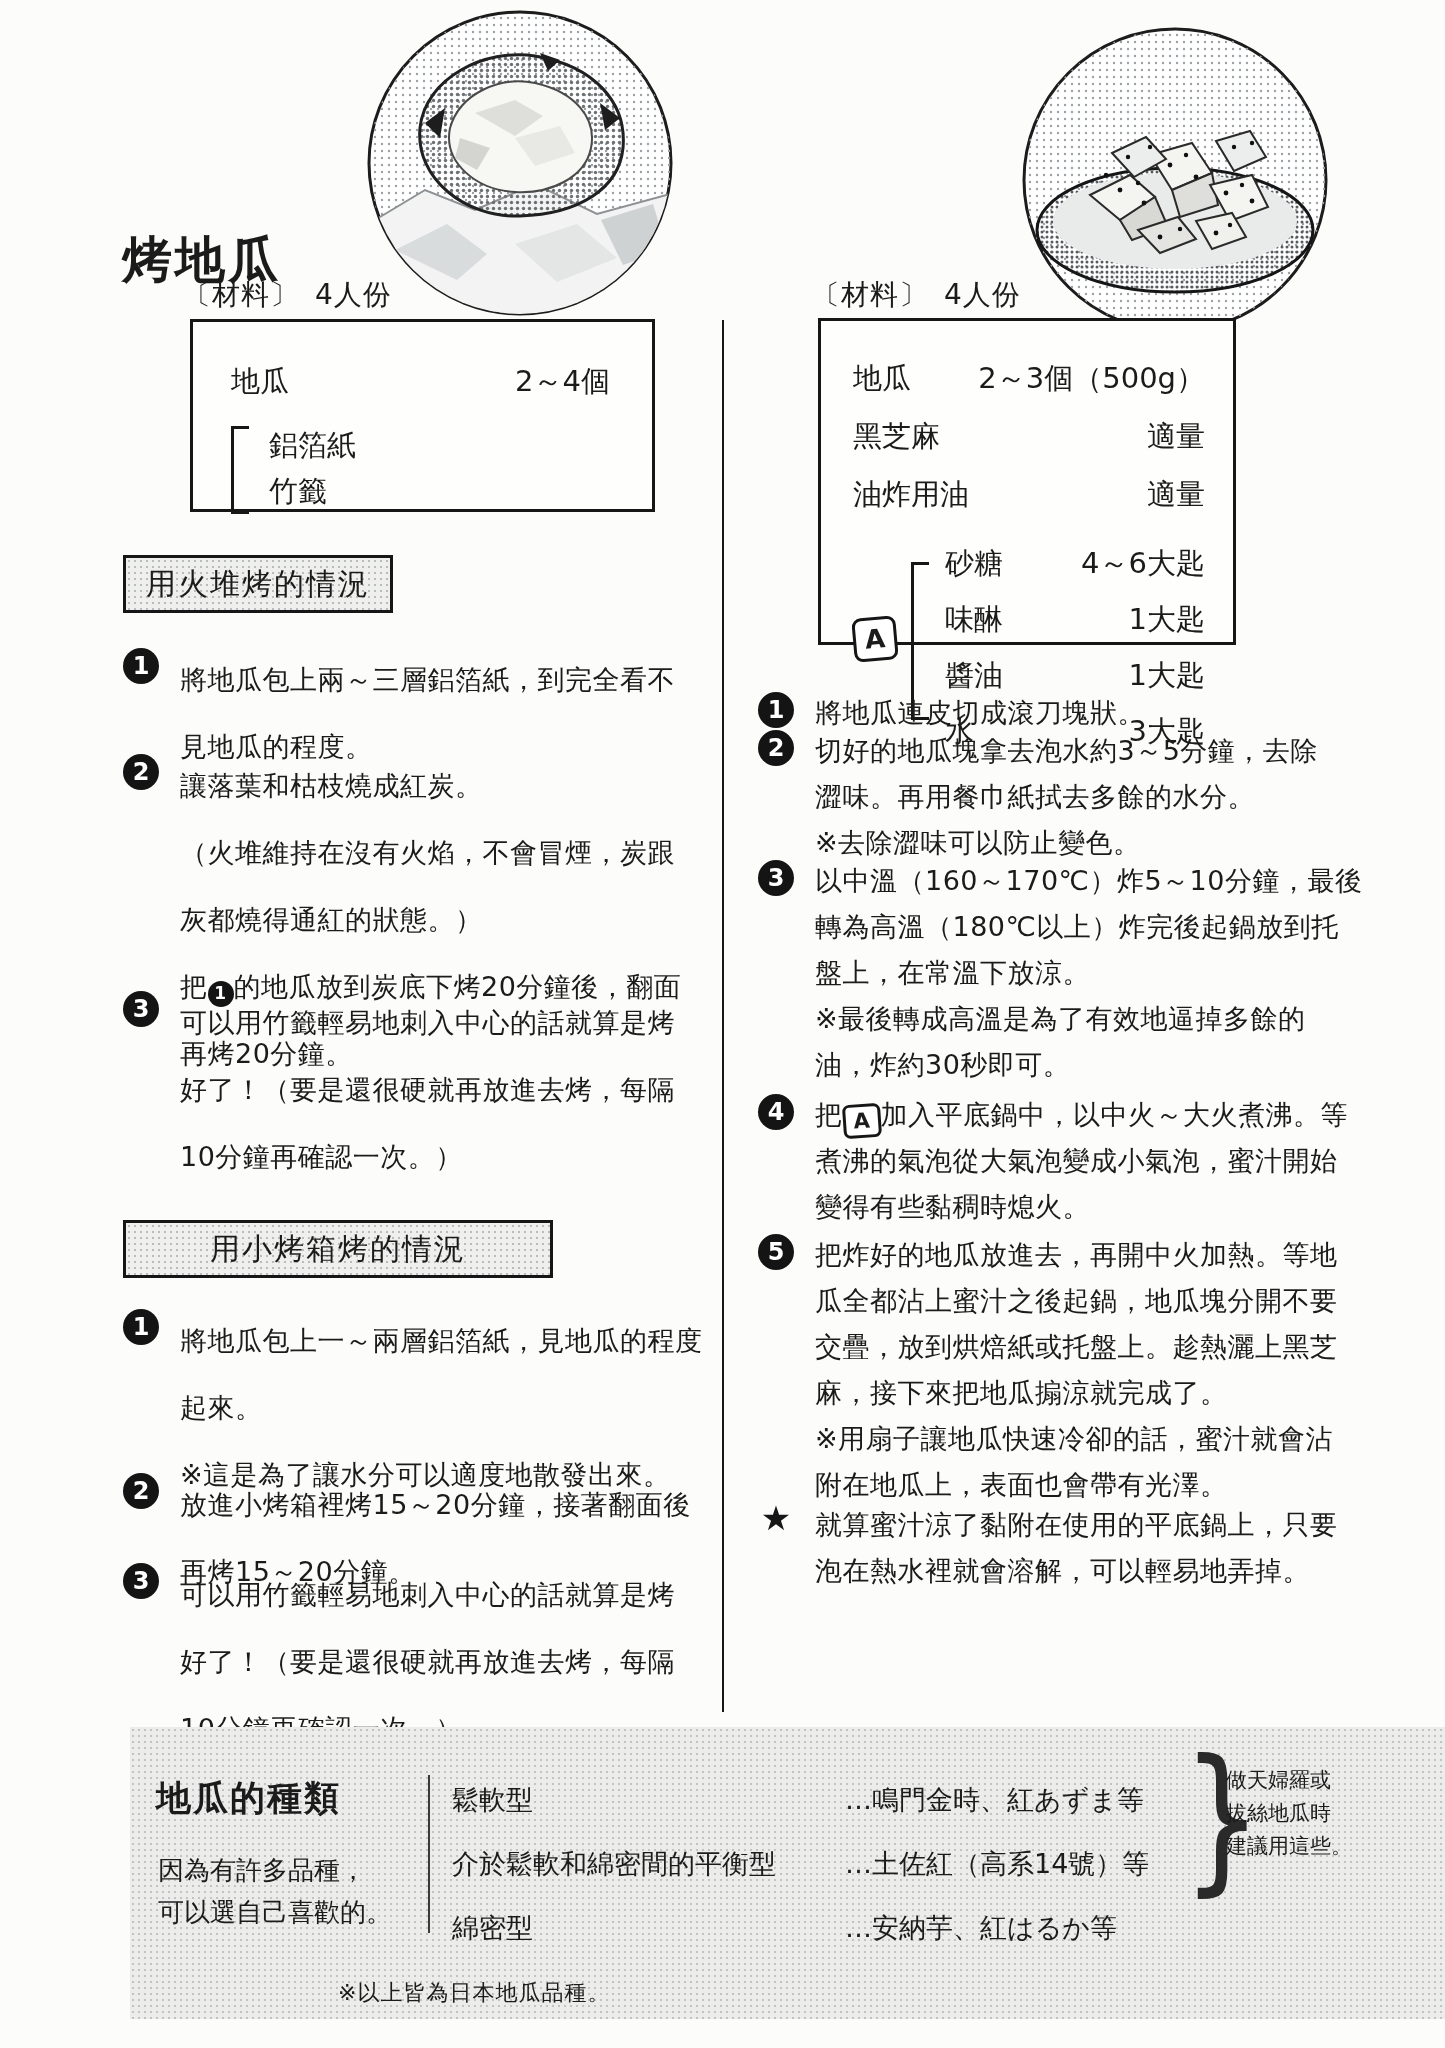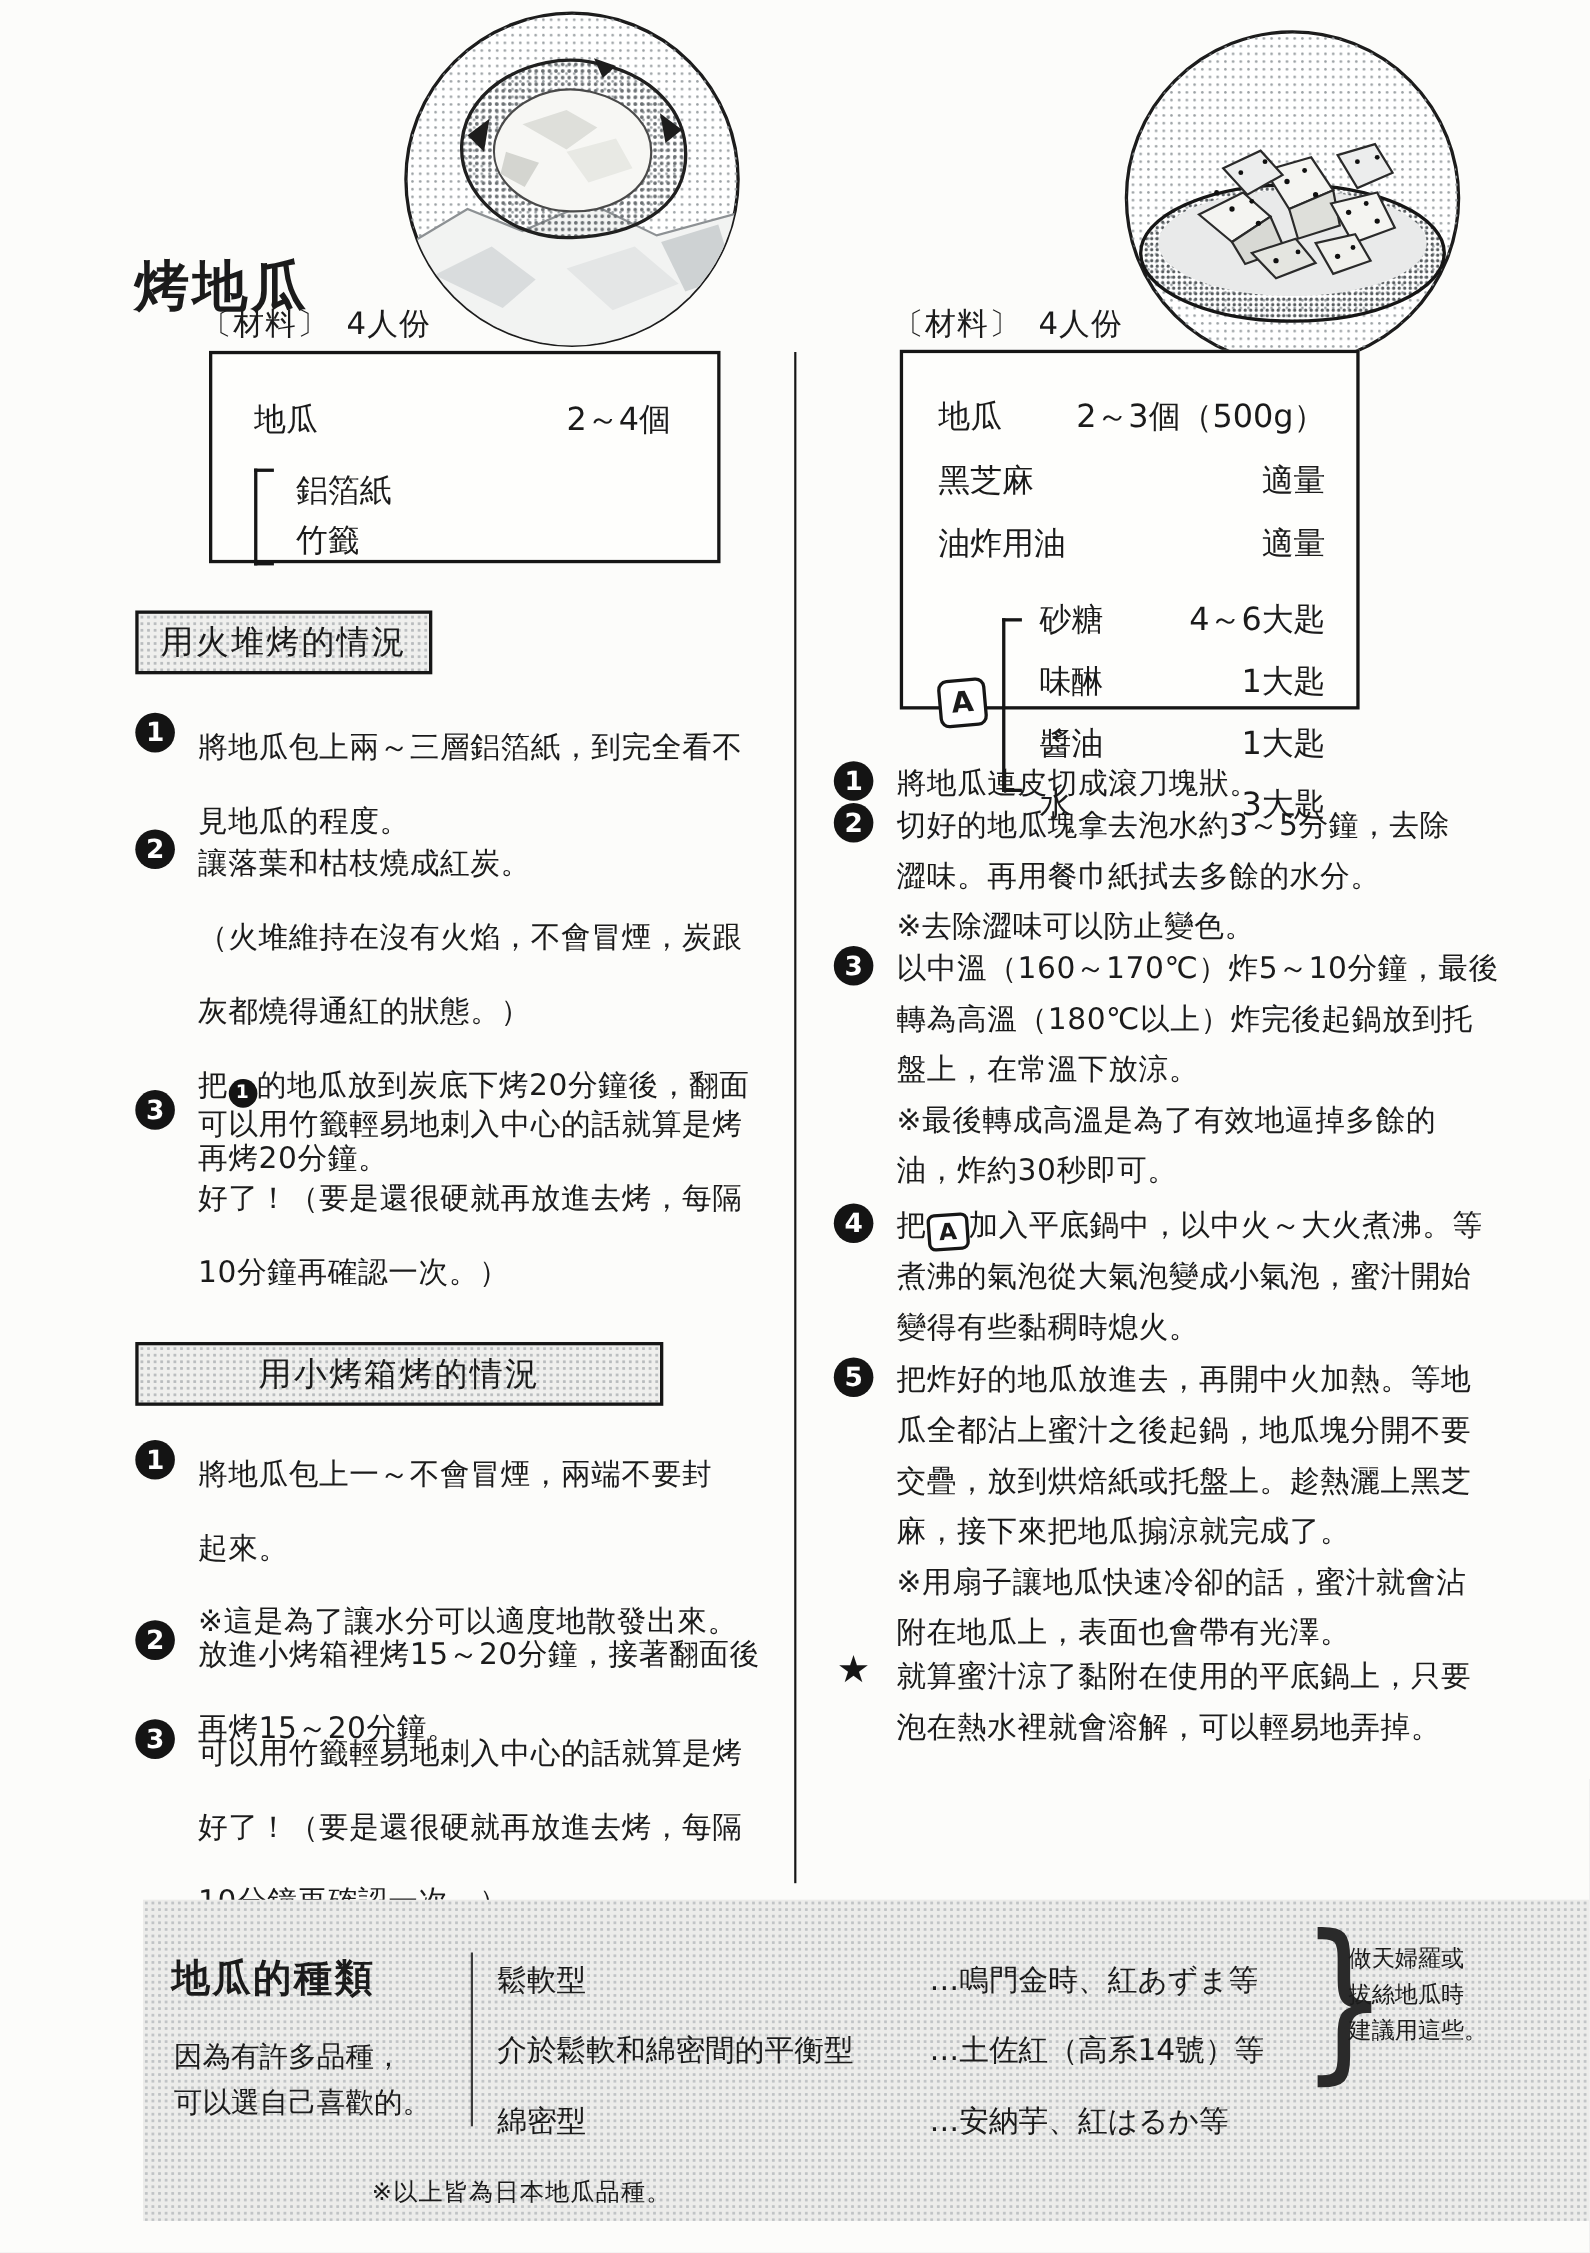--- a/index.html
+++ b/index.html
@@ -136,25 +136,25 @@
 再烤20分鐘。</span></div>
   </div>
 
   <div class="step lh-left" style="left:123px;top:989px;width:600px;">
     <span class="num">3</span>
     <div class="stext">可以用竹籤輕易地刺入中心的話就算是烤
 好了！（要是還很硬就再放進去烤，每隔
 10分鐘再確認一次。）</div>
   </div>
 
-  <div class="sheader" style="left:123px;top:1220px;width:480px;height:58px;">用小烤箱烤的情況</div>
+  <div class="sheader" style="left:123px;top:1220px;width:430px;height:58px;">用小烤箱烤的情況</div>
 
   <div class="step lh-left" style="left:123px;top:1307px;width:600px;">
     <span class="num">1</span>
-    <div class="stext">將地瓜包上一～不會冒煙，兩端不要封
+    <div class="stext">將地瓜包上一～兩層鋁箔紙，見地瓜的程度
 起來。
 ※這是為了讓水分可以適度地散發出來。</div>
   </div>
 
   <div class="step lh-left" style="left:123px;top:1471px;width:600px;">
     <span class="num">2</span>
     <div class="stext">放進小烤箱裡烤15～20分鐘，接著翻面後
 再烤15～20分鐘。</div>
   </div>
 

